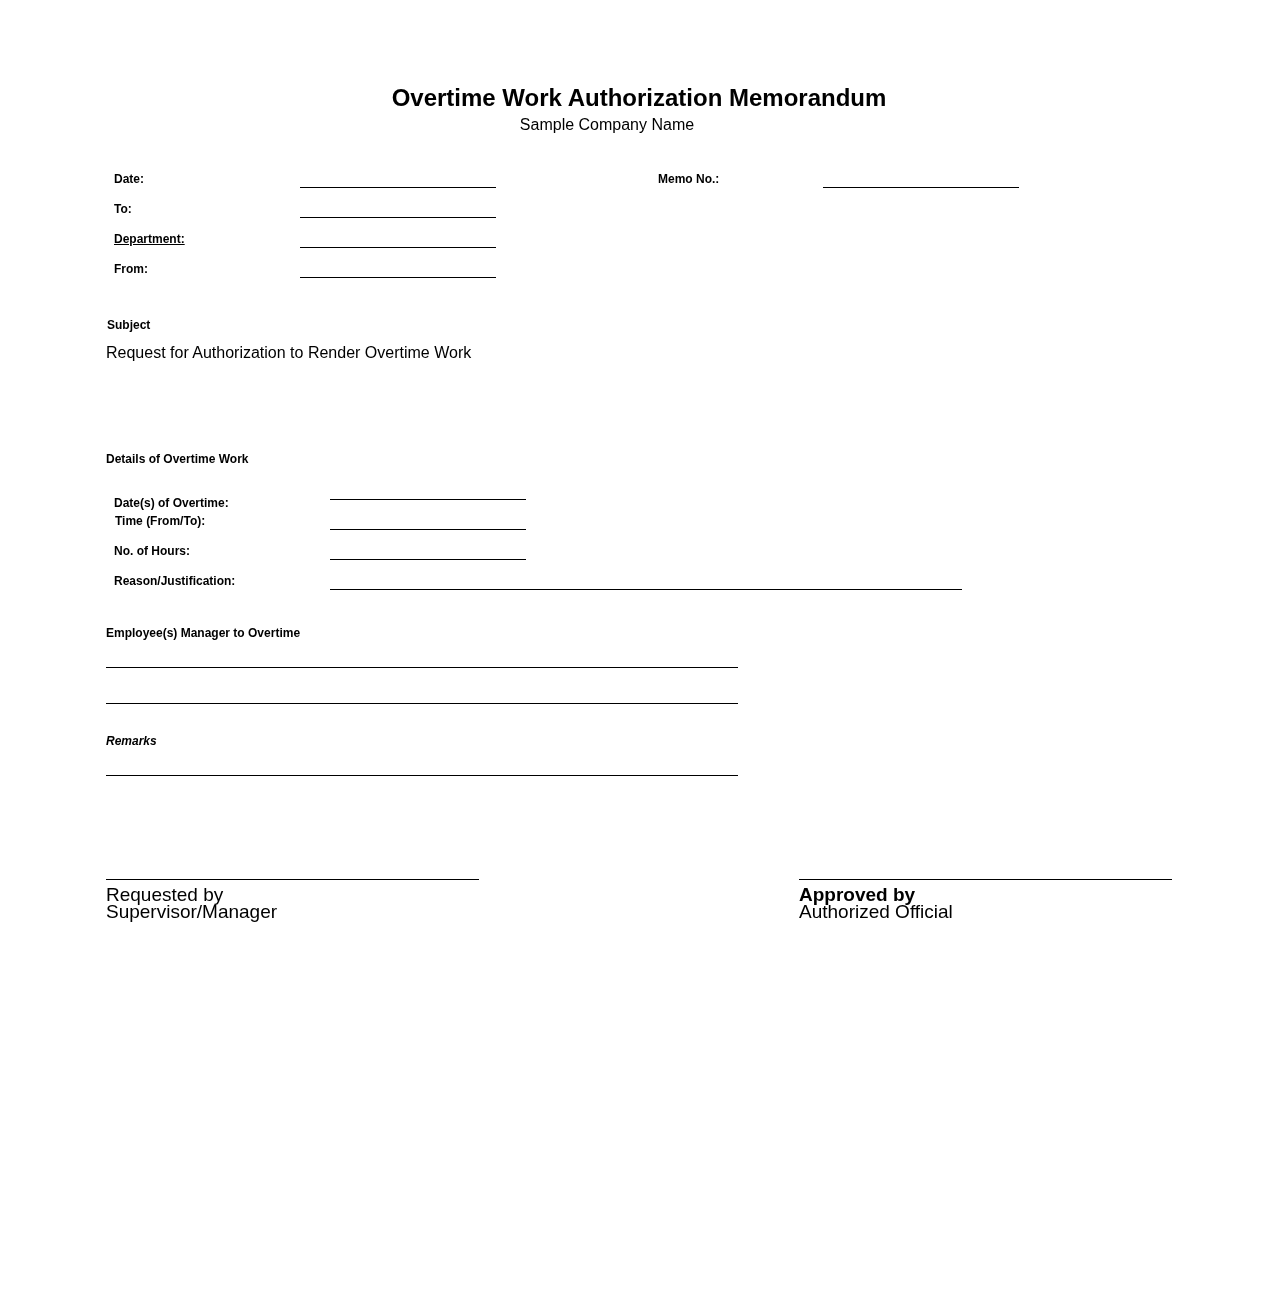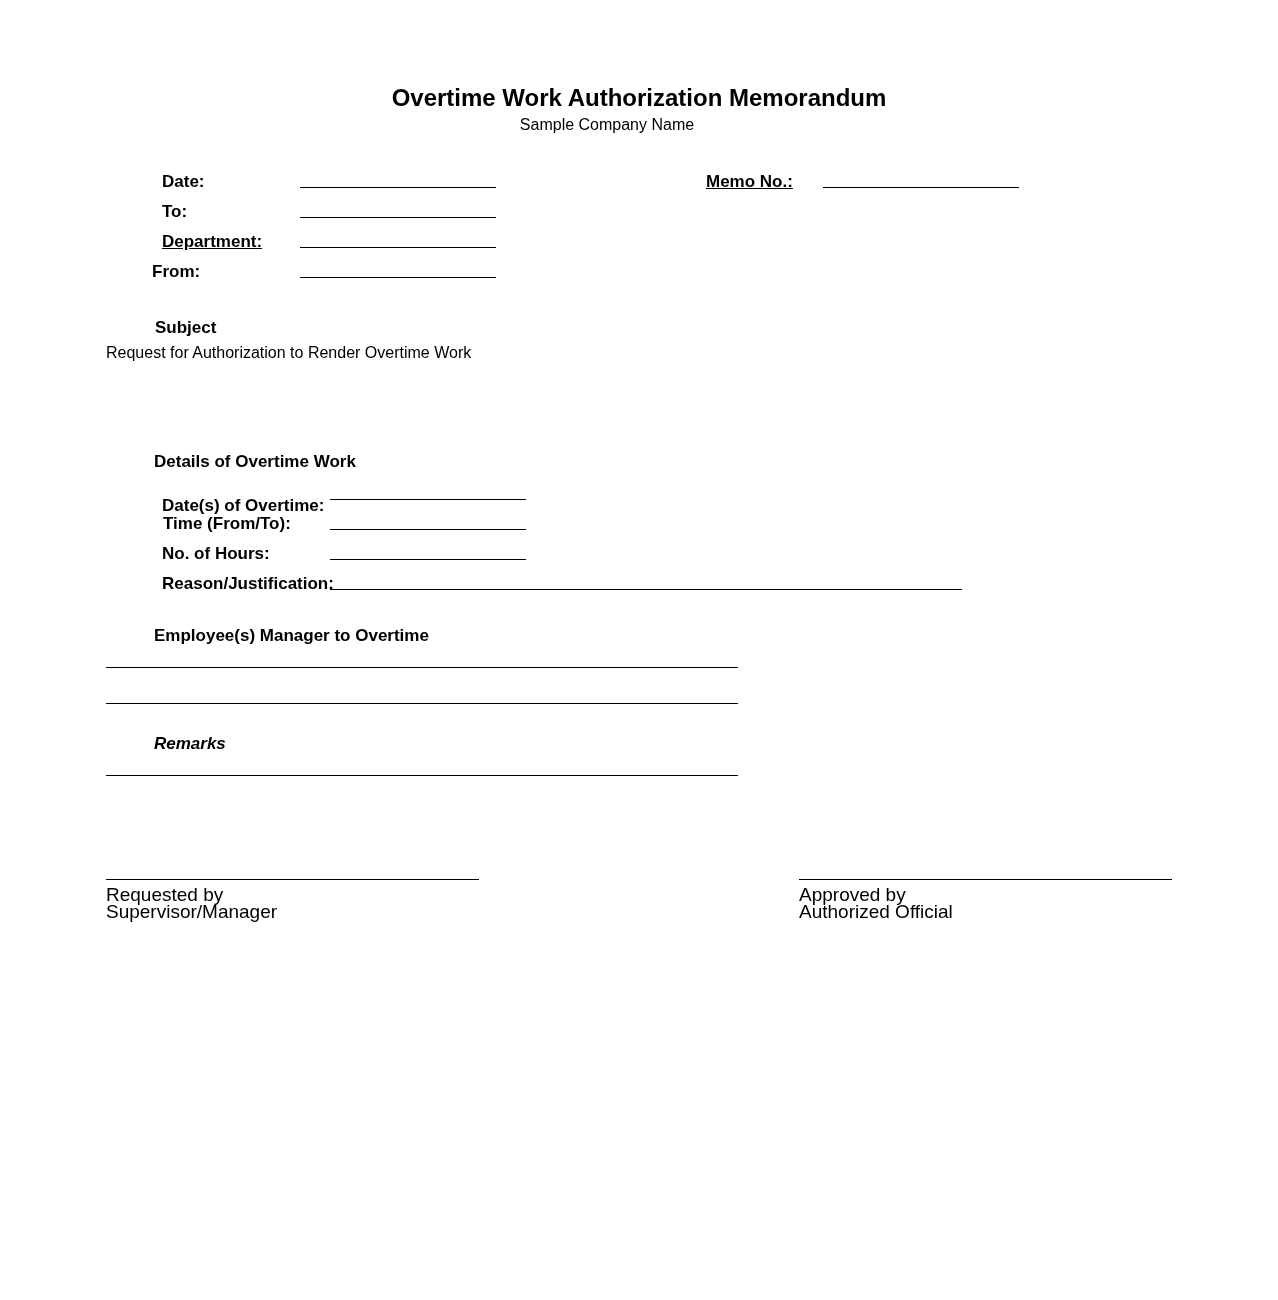--- a/index.html
+++ b/index.html
@@ -20,24 +20,23 @@
       text-align: center;
       font-size: 24px;
       font-weight: bold;
     }
     .subtitle {
       left: 0; width: 1214px; top: 116px;
       text-align: center;
       font-size: 16px;
     }
     .label {
-      font-size: 17px;
+      font-size: 12px;
       font-weight: bold;
       white-space: nowrap;
-      margin-left: 48px;
     }
     .text {
       font-size: 16px;
       white-space: nowrap;
     }
     .line {
       height: 0;
       border-top: 1.5px solid #000000;
     }
     .field-line {
@@ -57,24 +56,24 @@
 
 <div class="abs label" style="left:114px; top:172px;">Date:</div>
 <div class="abs line field-line" style="left:300px; top:187px; width:196px;"></div>
 
 <div class="abs label" style="left:114px; top:202px;">To:</div>
 <div class="abs line field-line" style="left:300px; top:217px; width:196px;"></div>
 
 <div class="abs label" style="left:114px; top:232px;text-decoration:underline;">Department:</div>
 <div class="abs line field-line" style="left:300px; top:247px; width:196px;"></div>
 
-<div class="abs label" style="left:104px; top:262px;">From:</div>
+<div class="abs label" style="left:114px; top:262px;">From:</div>
 <div class="abs line field-line" style="left:300px; top:277px; width:196px;"></div>
 
-<div class="abs label" style="left:658px; top:172px;text-decoration:underline;">Memo No.:</div>
+<div class="abs label" style="left:658px; top:172px;">Memo No.:</div>
 <div class="abs line field-line" style="left:823px; top:187px; width:196px;"></div>
 
 <div class="abs label" style="left:107px; top:318px;">Subject</div>
 <div class="abs text" style="left:106px; top:344px;">Request for Authorization to Render Overtime Work</div>
 
 <div class="abs label" style="left:106px; top:452px;">Details of Overtime Work</div>
 
 <div class="abs label" style="left:114px; top:496px;">Date(s) of Overtime:</div>
 <div class="abs line field-line" style="left:330px; top:499px; width:196px;"></div>
 
@@ -92,14 +91,14 @@
 <div class="abs line field-line" style="left:106px; top:703px; width:632px;"></div>
 
 <div class="abs label" style="left:106px; top:734px;font-style:italic;">Remarks</div>
 <div class="abs line field-line" style="left:106px; top:775px; width:632px;"></div>
 
 <div class="abs line field-line" style="left:106px; top:879px; width:373px;"></div>
 <div class="abs sig-text" style="left:106px; top:886px;">Requested by</div>
 <div class="abs sig-text" style="left:106px; top:903px;">Supervisor/Manager</div>
 
 <div class="abs line field-line" style="left:799px; top:879px; width:373px;"></div>
-<div class="abs sig-text" style="left:799px; top:886px;">Approved by</div>
+<div class="abs sig-text" style="left:799px; top:886px;font-weight:bold;">Approved by</div>
 <div class="abs sig-text" style="left:799px; top:903px;">Authorized Official</div>
 
 </body></html>

